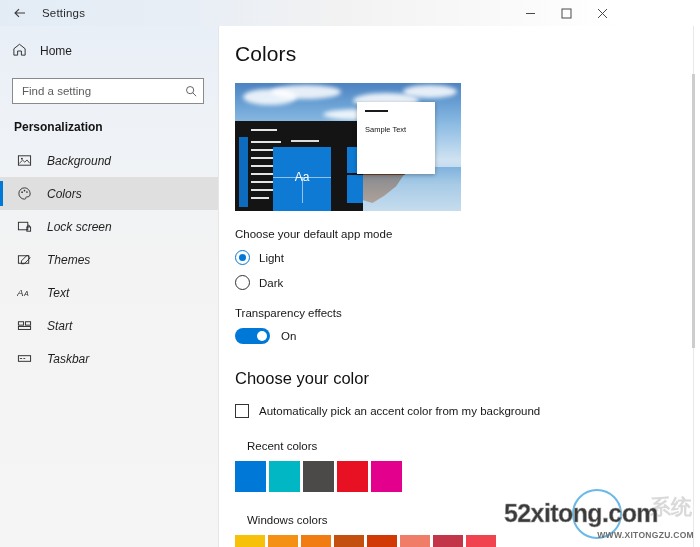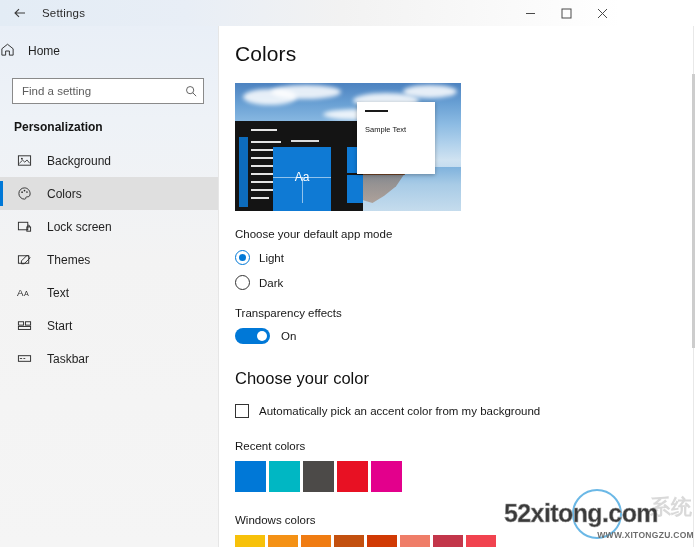--- a/index.html
+++ b/index.html
@@ -46,21 +46,21 @@
   
   .sidebar {
     position: absolute; top: 26px; left: 0;
     width: 219px; height: 521px;
     background: linear-gradient(to bottom, #e9eff7 0%, #eef2f7 18%, #f3f3f3 45%, #f5f5f5 100%);
     border-right: 1px solid #e6e6e6;
     z-index: 10;
   }
   .nav-home {
     display: flex; align-items: center;
-    height: 34px; padding-left: 0; gap: 13px;
+    height: 34px; padding-left: 12px; gap: 13px;
     margin-top: 8px;
   }
   .nav-home .lbl { font-size: 12px; color: #1f1f1f; }
 
   .searchwrap { padding: 10px 14px 0 12px; }
   .searchbox {
     position: relative;
     height: 26px;
     background: #ffffff;
     border: 1px solid #8a8a8a;
@@ -81,20 +81,21 @@
     font-size: 12px; font-weight: bold; color: #141414;
     padding: 16px 0 4px 14px;
   }
 
   .navlist { margin-top: 6px; }
   .navitem {
     position: relative;
     display: flex; align-items: center; gap: 14px;
     height: 33px; padding-left: 16px;
     color: #1f1f1f;
+    font-style: italic;
   }
   .navitem .lbl { font-size: 12px; }
   .navitem.sel { background: #dfdfdf; }
   .navitem.sel::before {
     content: ""; position: absolute; left: 0; top: 4px;
     width: 3px; height: 25px; background: #0078d7;
   }
   .navitem .ico { width: 17px; display: flex; align-items: center; justify-content: center; color: #2b2b2b; }
 
   
@@ -229,21 +230,21 @@
     margin: 16px 0 0 16px;
   }
   .checkbox {
     width: 14px; height: 14px;
     border: 1px solid #333; background: #fff;
   }
   .check-row .lbl { font-size: 11.5px; color: #171717; }
 
   .sub-label {
     font-size: 11.5px; color: #171717;
-    margin: 22px 0 0 16px;
+    margin: 22px 0 0 28px;
   }
   .swatches {
     display: flex; gap: 3px;
     margin: 9px 0 0 16px;
   }
   .sw { width: 31px; height: 31px; }
   .swatches.win .sw { width: 30px; height: 24px; }
 
   
   .scrollbar {

